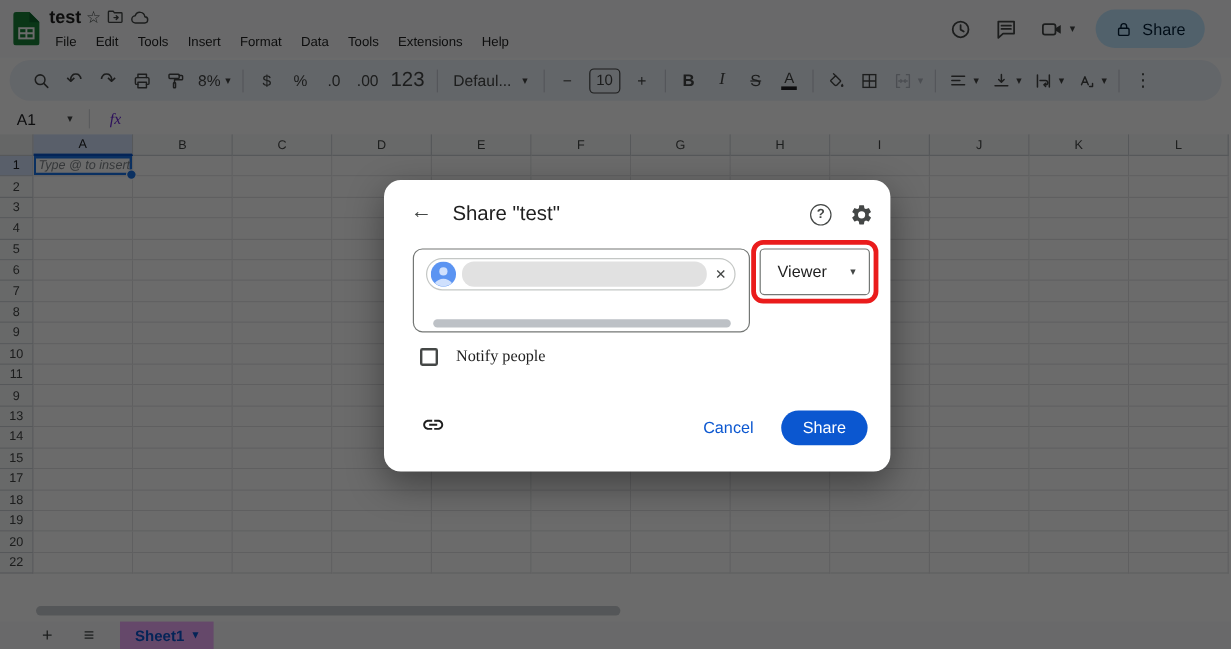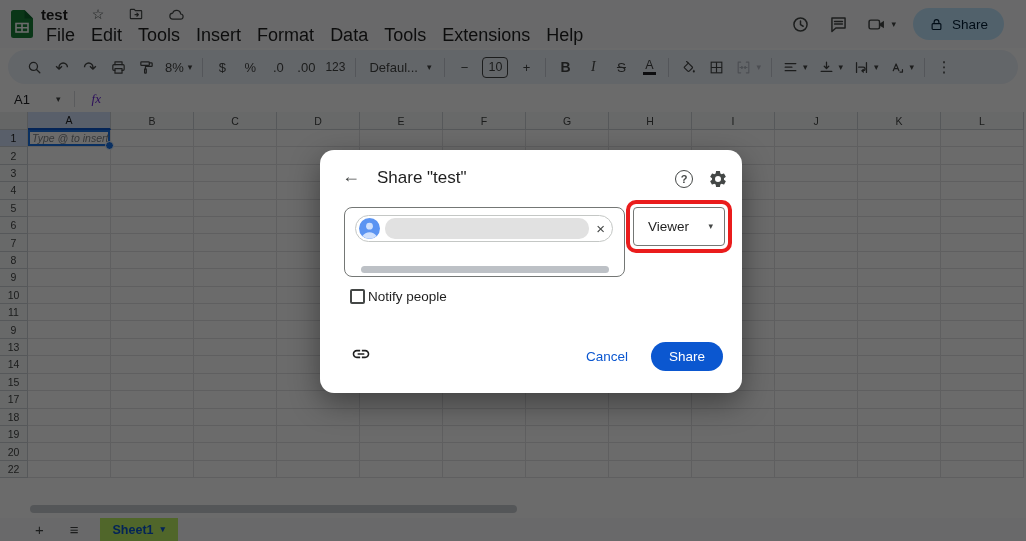--- a/index.html
+++ b/index.html
@@ -7,25 +7,25 @@
   body {
     width:1026px; height:541px; position:relative; overflow:hidden;
     font-family:"Liberation Sans", sans-serif; background:#fff; color:#1f1f1f;
     -webkit-font-smoothing:antialiased;
   }
   svg { display:block; }
 
   
   .topbar { position:absolute; left:0; top:0; width:1026px; height:48px; background:#f9fbfd; }
   .logo { position:absolute; left:11px; top:10px; }
-  .doc-row { position:absolute; left:41px; top:5px; display:flex; align-items:center; gap:24px; height:18px; }
+  .doc-row { position:absolute; left:41px; top:5px; display:flex; align-items:center; gap:4px; height:18px; }
   .doc-title { font-size:15px; font-weight:600; color:#1f1f1f; }
   .doc-row .mini { color:#444746; font-size:14px; line-height:1; }
   .menubar { position:absolute; left:38px; top:25px; display:flex; height:20px; align-items:center; }
-  .menubar span { font-size:18px; color:#1f1f1f; padding:2px 8px; border-radius:4px; }
+  .menubar span { font-size:11px; color:#1f1f1f; padding:2px 8px; border-radius:4px; }
   .topbar-right { position:absolute; right:22px; top:8px; display:flex; align-items:center; gap:17px; color:#444746; }
   .cam-wrap { display:flex; align-items:center; gap:4px; }
   .caret { font-size:9px; color:#444746; line-height:1; }
   .share-pill { height:32px; border-radius:16px; background:#c2e7ff; color:#001d35;
     display:flex; align-items:center; gap:8px; padding:0 16px; font-size:13.5px; font-weight:500; }
 
   
   .toolbar { position:absolute; left:8px; top:50px; width:1010px; height:34px; background:#edf2fa;
     border-radius:17px; display:flex; align-items:center; padding:0 8px 0 12px; color:#444746; }
   .tb { height:26px; min-width:24px; padding:0 3px; margin:0 2px; display:flex; align-items:center;
@@ -69,21 +69,21 @@
   .cell.a1::after { content:""; position:absolute; right:-4px; bottom:-4px; width:7px; height:7px;
     background:#1a73e8; border:1.5px solid #fff; border-radius:50%; }
   .hscroll { position:absolute; left:30px; top:505px; width:487px; height:8px; border-radius:4px; background:#c9cdd1; }
 
   
   .sheetbar { position:absolute; left:0; top:518px; width:1026px; height:23px; background:#f9fbfd;
     display:flex; align-items:center; color:#444746; }
   .sheetbar .iconbtn { font-size:15px; line-height:1; }
   .add-sheet { margin-left:35px; font-size:17px; }
   .all-sheets { margin-left:26px; font-size:16px; letter-spacing:-1px; }
-  .sheet-tab { margin-left:22px; height:23px; padding:0 13px; background:#bef264; color:#0b57d0;
+  .sheet-tab { margin-left:22px; height:23px; padding:0 13px; background:#f0abfc; color:#0b57d0;
     display:flex; align-items:center; gap:7px; font-size:12.5px; font-weight:700; }
   .sheet-tab .caret { color:#0b57d0; }
 
   
   .scrim { position:absolute; inset:0; background:rgba(0,0,0,0.58); z-index:50; }
   .dialog { position:absolute; left:320px; top:150px; width:422px; height:243px; background:#fff;
     border-radius:14px; z-index:60; box-shadow:0 10px 30px rgba(0,0,0,.4); }
   .dlg-back { position:absolute; left:22px; top:16px; font-size:18px; color:#444746; }
   .dlg-title { position:absolute; left:57px; top:18px; font-size:17px; color:#1f1f1f; }
   .dlg-help { position:absolute; left:355px; top:20px; width:18px; height:18px; border:1.6px solid #444746;
@@ -94,21 +94,21 @@
   .chip { position:absolute; left:10px; top:7px; width:258px; height:27px; border:1px solid #c4c7c5;
     border-radius:14px; background:#fff; display:flex; align-items:center; padding:0 7px 0 3px; }
   .chip .redact { flex:1; height:21px; margin:0 7px 0 5px; border-radius:10px; background:#e1e1e1; }
   .chip .x { font-size:15px; color:#444746; line-height:1; }
   .inner-scroll { position:absolute; left:16px; top:58px; width:248px; height:7px; border-radius:4px; background:#bdc1c6; }
   .annotation { position:absolute; left:306px; top:50px; width:106px; height:53px; border:4px solid #ea1c1c;
     border-radius:10px; z-index:5; pointer-events:none; }
   .viewer-btn { position:absolute; left:313px; top:57px; width:92px; height:39px; border:1px solid #747775;
     border-radius:4px; background:#fff; display:flex; align-items:center; justify-content:space-between;
     padding:0 11px 0 14px; font-size:13.5px; color:#1f1f1f; }
-  .notify { position:absolute; left:30px; top:139px; display:flex; gap:3px; }
+  .notify { position:absolute; left:30px; top:139px; display:flex; align-items:center; gap:15px;font-family:Liberation Serif, serif; }
   .checkbox { width:15px; height:15px; border:2px solid #444746; border-radius:2px; background:#fff; }
   .notify-label { font-size:13.5px; color:#1f1f1f; }
   .link-btn { position:absolute; left:31px; top:194px; color:#1f1f1f; }
   .cancel-btn { position:absolute; right:114px; top:199px; font-size:13.5px; font-weight:500; color:#0b57d0; }
   .share-btn { position:absolute; right:19px; top:192px; width:72px; height:29px; border-radius:15px;
     background:#0b57d0; color:#fff; display:flex; align-items:center; justify-content:center;
     font-size:13.5px; font-weight:500; }
 </style>
 </head>
 <body>
@@ -207,21 +207,21 @@
   </span>
   <span class="tb zoom-ctl">
     <span>8%</span>
     <span class="caret">▾</span>
   </span>
   <span class="sep"></span>
   <span class="tb txt">$</span>
   <span class="tb txt">%</span>
   <span class="tb txt">.0</span>
   <span class="tb txt">.00</span>
-  <span class="tb txt" style="font-size:12px">123</span>
+  <span class="tb txt" style="font-size:17px">123</span>
   <span class="sep"></span>
   <span class="tb font-ctl">
     <span>Defaul...</span>
     <span class="caret">▾</span>
   </span>
   <span class="sep"></span>
   <span class="tb txt">−</span>
   <span class="size-box">10</span>
   <span class="tb txt">+</span>
   <span class="sep"></span>

